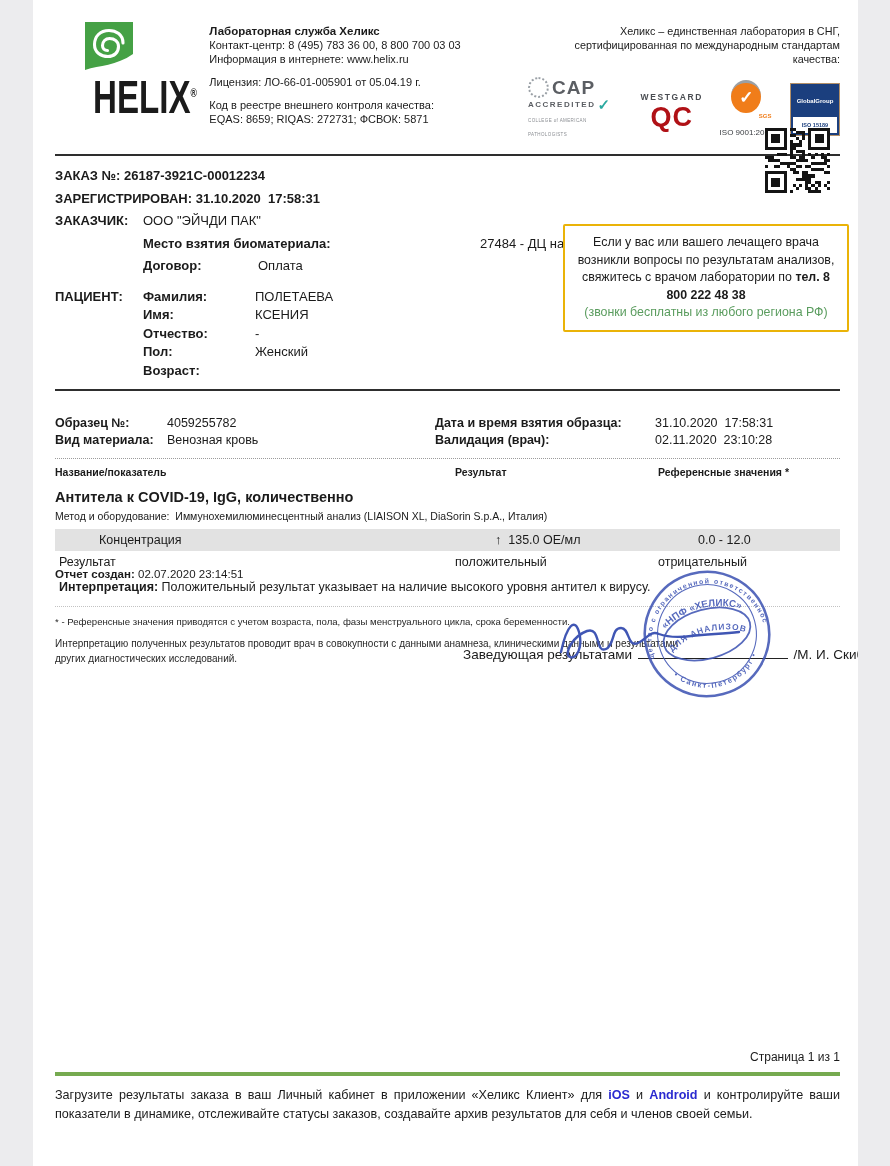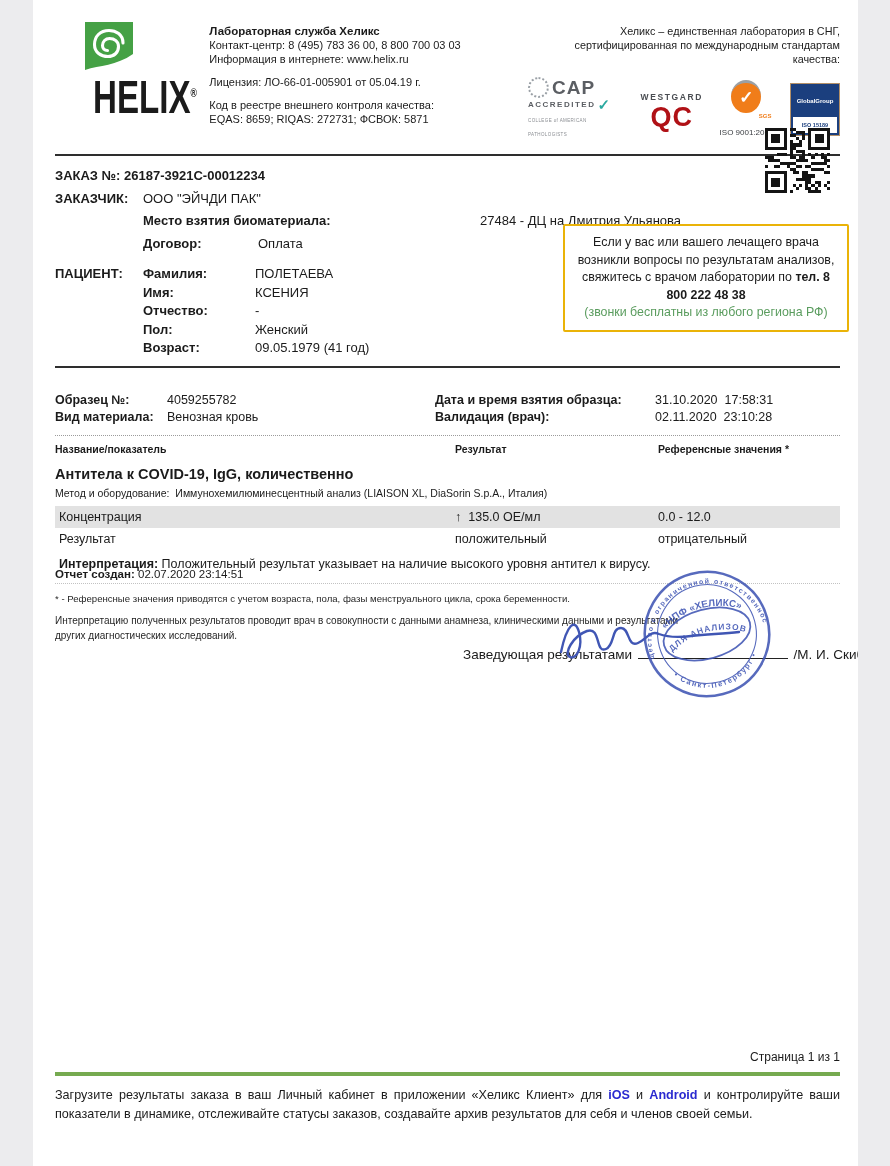--- a/index.html
+++ b/index.html
@@ -56,21 +56,21 @@
 
   
   .sample{padding:24px 0 9px 0;border-bottom:1px dotted #9b9b9b;}
   .sgrid{display:grid;grid-template-columns:112px 268px 220px 1fr;font-size:12.5px;line-height:17px;}
 
   
   .thead{display:grid;grid-template-columns:400px 203px 1fr;font-size:10.5px;font-weight:bold;padding:7px 0 9px 0;}
   .test-title{font-size:14.5px;font-weight:bold;margin:2px 0 5px 0;}
   .method{font-size:10.5px;margin-bottom:7px;}
   .rrow{display:grid;grid-template-columns:400px 203px 1fr;font-size:12.5px;padding:4px 0;}
-  .rrow.hl{background:#e2e2e2;}
+  .rrow.hl{background:#e2e2e2;padding-left:40px;}
   .rrow .name{padding-left:4px;}
   .flag{font-weight:bold;margin-right:7px;}
   .interp{font-size:12.5px;margin-top:7px;padding-left:4px;}
 
   
   .footnotes{margin-top:12px;border-top:1px dotted #c2c2c2;padding-top:9px;color:#272727;}
   .fn1{font-size:9.6px;}
   .fn2{font-size:10px;line-height:15px;margin-top:9px;max-width:655px;}
 
   
@@ -143,20 +143,21 @@
           <div class="badge glob">
             <div class="gg">GlobalGroup</div>
             <div class="iso">ISO 15189</div>
           </div>
         </div>
       </div>
     </header>
 
     <section class="order">
       <div class="ln b"><span>ЗАКАЗ №:</span> <span>26187-3921C-00012234</span></div>
+      <div class="ln b"><span>ЗАРЕГИСТРИРОВАН:</span> <span>31.10.2020&nbsp; 17:58:31</span></div>
       <div class="ln"><span class="lab1 b">ЗАКАЗЧИК:</span><span>ООО "ЭЙЧДИ ПАК"</span></div>
       <div class="ln ind"><span class="lab-wide b">Место взятия биоматериала:</span><span>27484 - ДЦ на Дмитрия Ульянова</span></div>
       <div class="ln ind"><span class="lab-med b">Договор:</span><span>Оплата</span></div>
     </section>
 
     <section class="patient">
       <div class="pgrid">
         <div class="b">ПАЦИЕНТ:</div>
         <div class="b">Фамилия:</div>
         <div>ПОЛЕТАЕВА</div>
@@ -164,21 +165,20 @@
         <div class="b">Имя:</div>
         <div>КСЕНИЯ</div>
         <div></div>
         <div class="b">Отчество:</div>
         <div>-</div>
         <div></div>
         <div class="b">Пол:</div>
         <div>Женский</div>
         <div></div>
         <div class="b">Возраст:</div>
-        <div>09.05.1979 (41 год)</div>
       </div>
     </section>
 
     <section class="sample">
       <div class="sgrid">
         <div class="b">Образец №:</div>
         <div>4059255782</div>
         <div class="b">Дата и время взятия образца:</div>
         <div>31.10.2020&nbsp; 17:58:31</div>
         <div class="b">Вид материала:</div>

